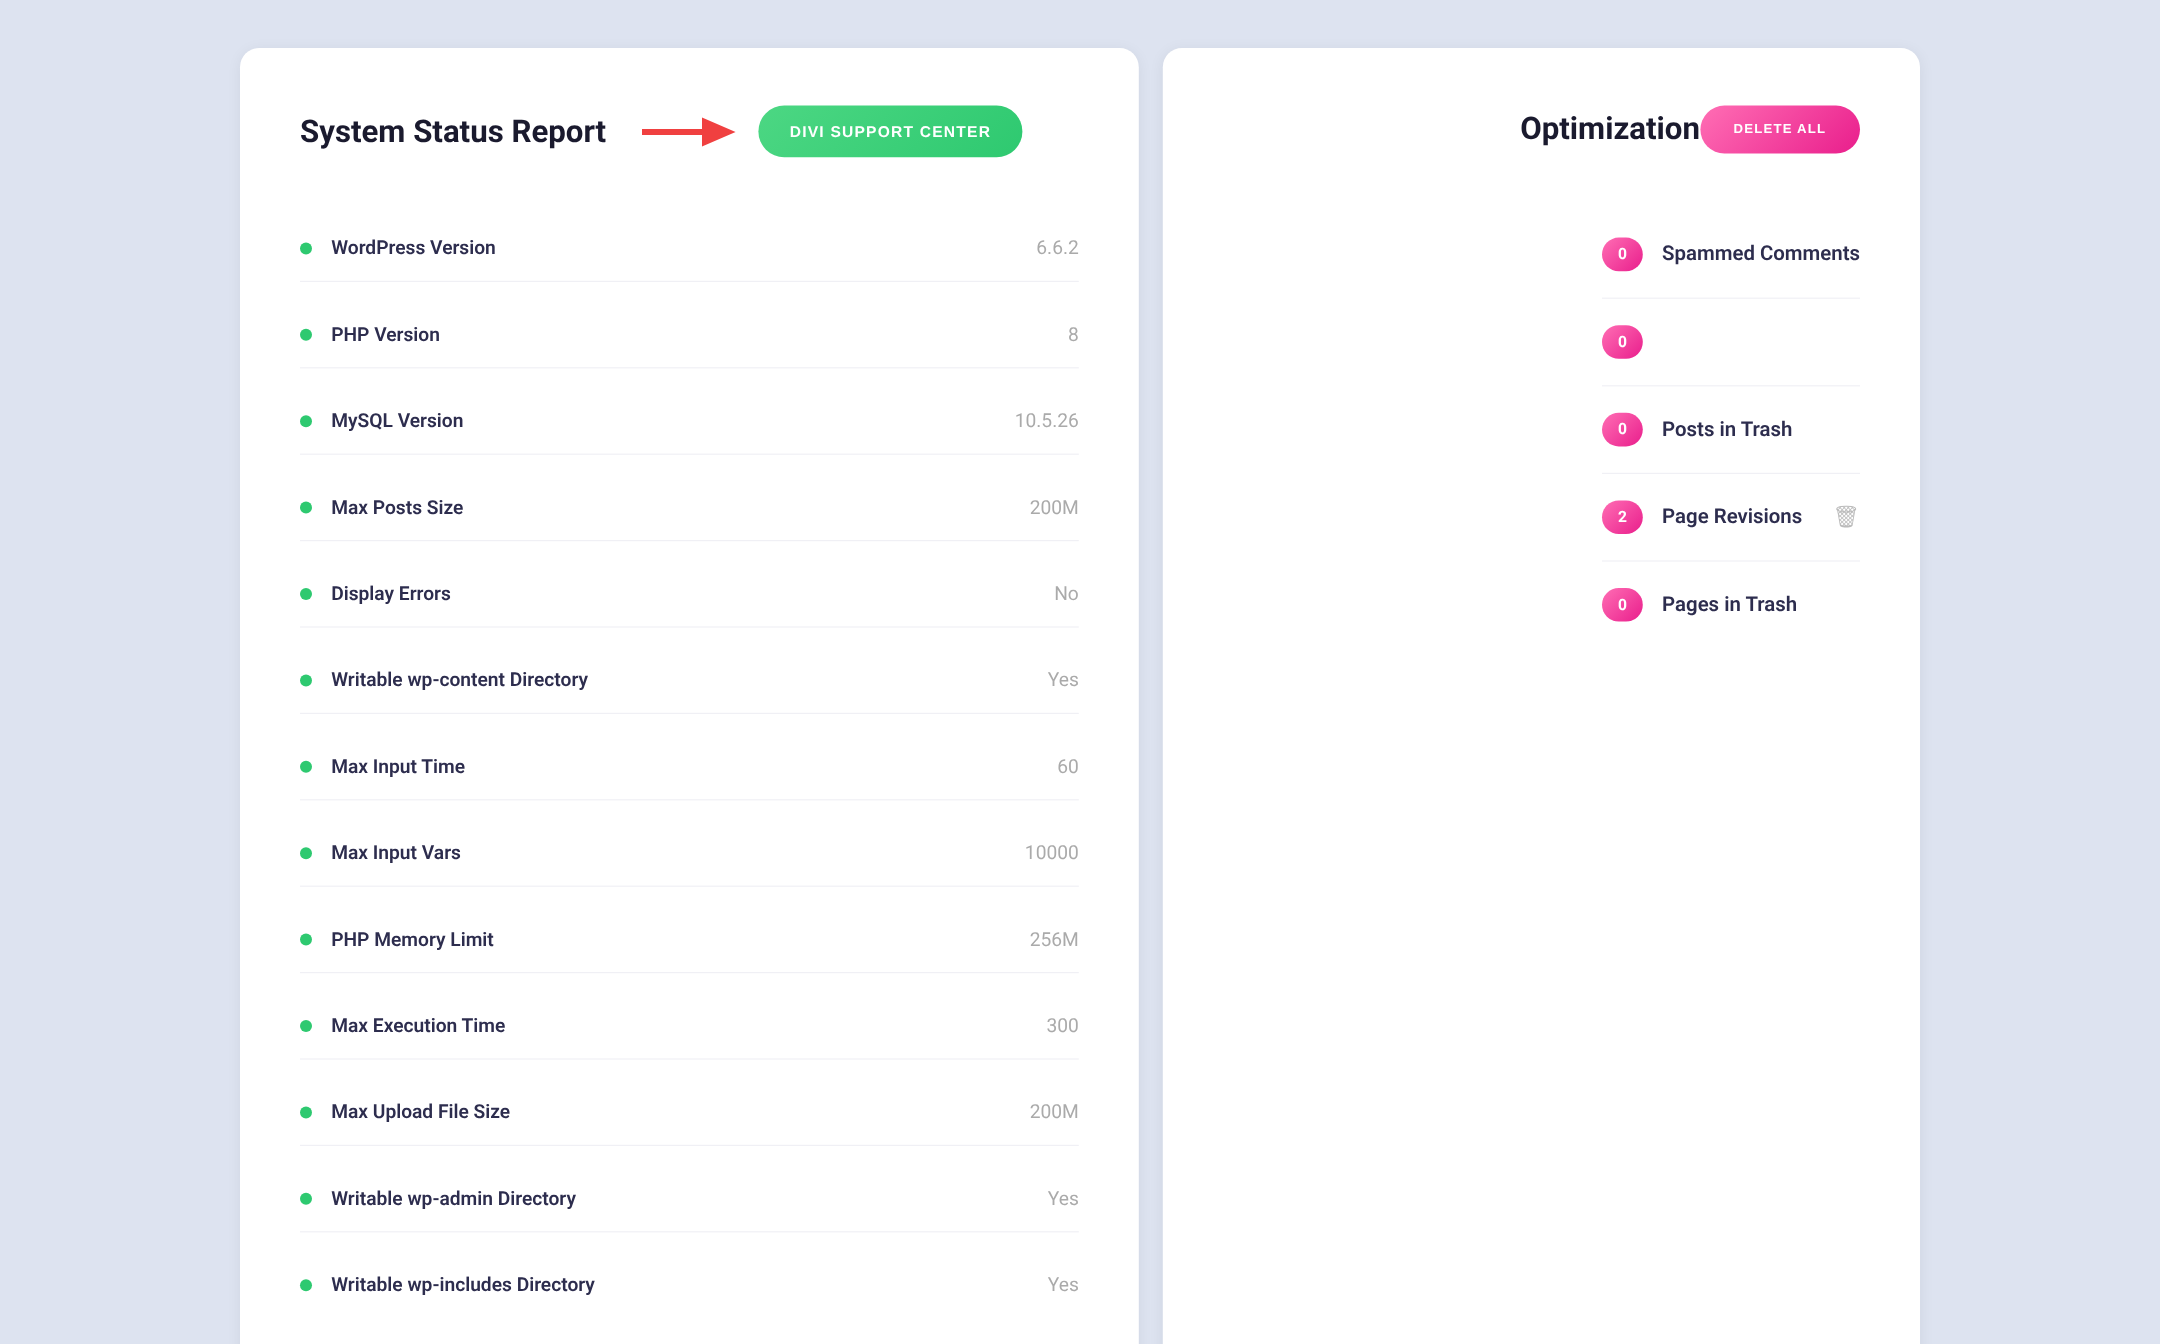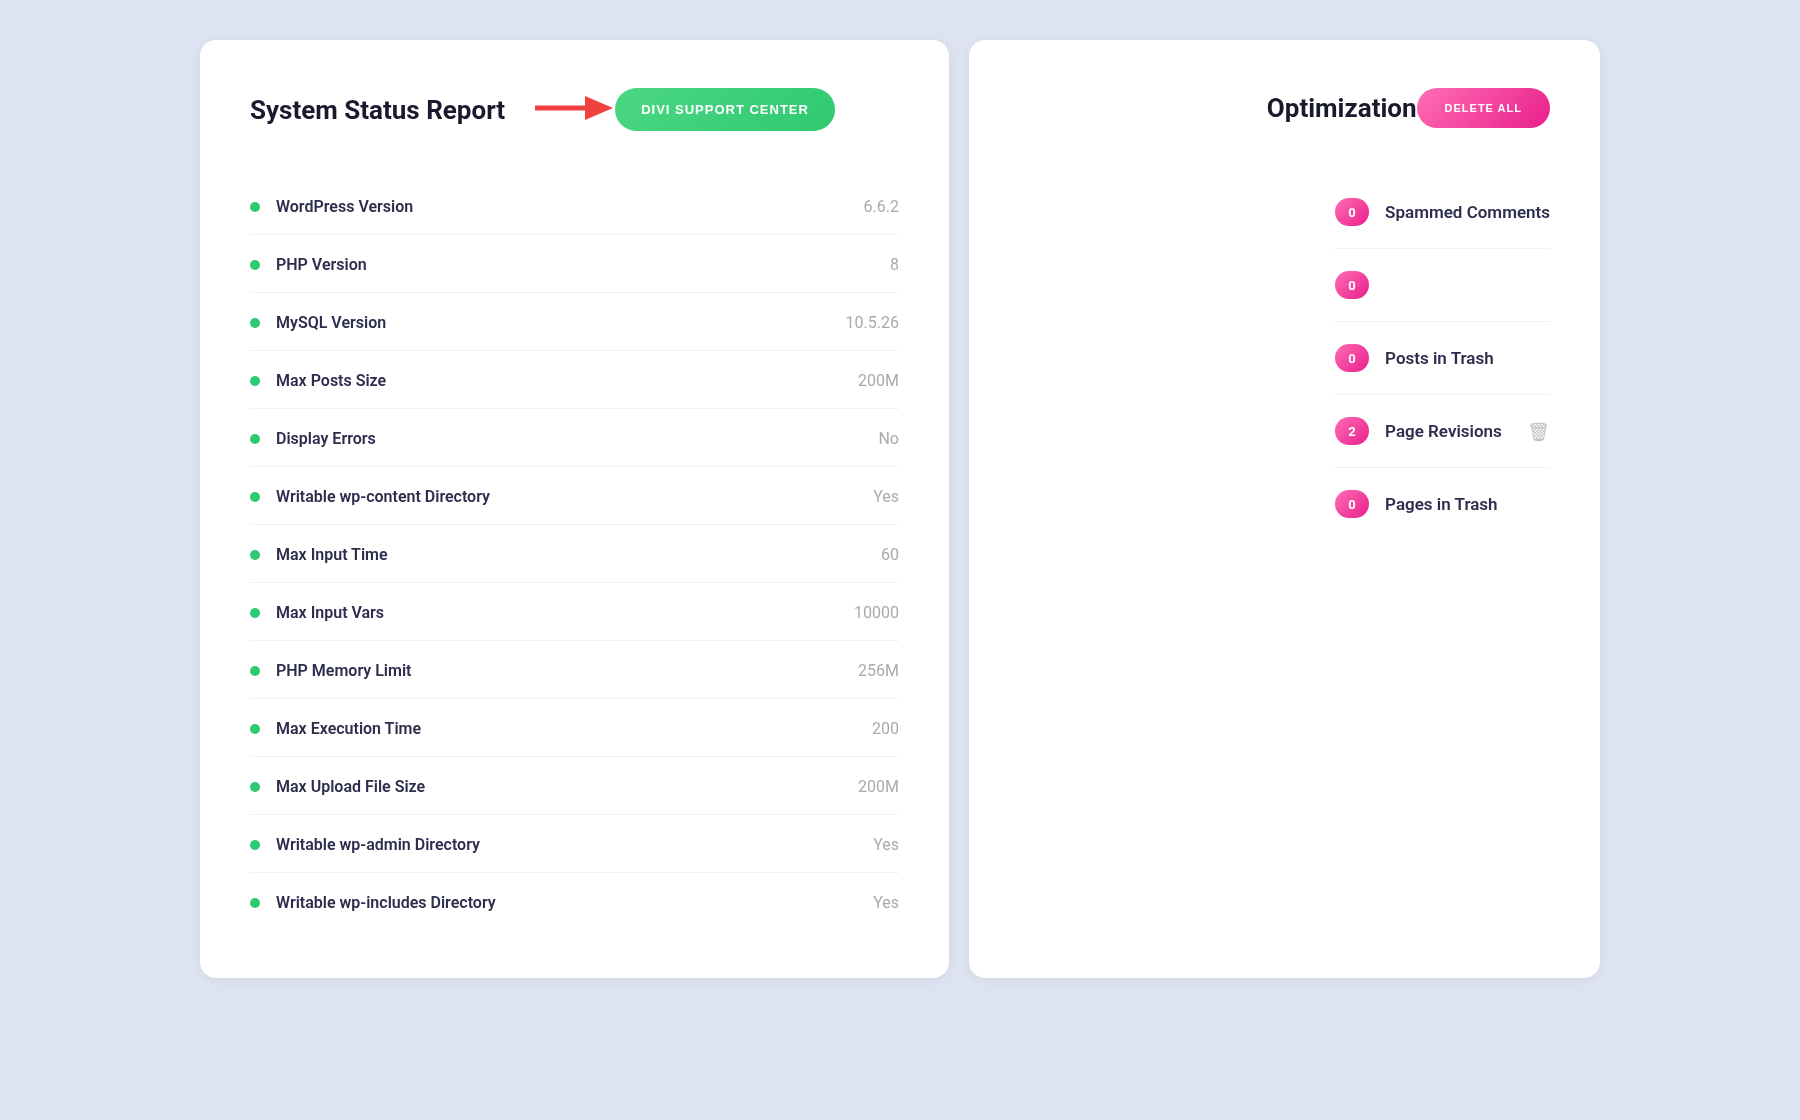--- a/index.html
+++ b/index.html
@@ -43,21 +43,22 @@
     }
     .system-title {
       font-size: 26px;
       font-weight: 700;
       color: #1a1a2e;
       white-space: nowrap;
       text-align: center;
     }
     .arrow-button-group {
       display: flex;
-      gap: 0;
+      align-items: center;
+      gap: 17px;
       position: relative;
     }
     .arrow-svg {
       width: 80px;
       height: 40px;
     }
     .support-btn {
       background: linear-gradient(135deg, #4cd783, #2ec970);
       color: #fff;
       border: none;
@@ -67,21 +68,21 @@
       font-weight: 700;
       letter-spacing: 1px;
       cursor: pointer;
       white-space: nowrap;
       text-transform: uppercase;
     }
     .status-list {
       list-style: none;
       display: flex;
       flex-direction: column;
-      gap: 2px;
+      gap: 16px;
     }
     .status-item {
       display: flex;
       align-items: center;
       justify-content: space-between;
       padding: 18px 0;
       border-bottom: 1px solid #f0f0f5;
     }
     .status-item:last-child {
       border-bottom: none;
@@ -254,21 +255,21 @@
         <span class="dot"></span>
         <span class="status-label">PHP Memory Limit</span>
       </div>
       <span class="status-value">256M</span>
     </li>
         <li class="status-item">
       <div class="status-left">
         <span class="dot"></span>
         <span class="status-label">Max Execution Time</span>
       </div>
-      <span class="status-value">200</span>
+      <span class="status-value">300</span>
     </li>
         <li class="status-item">
       <div class="status-left">
         <span class="dot"></span>
         <span class="status-label">Max Upload File Size</span>
       </div>
       <span class="status-value">200M</span>
     </li>
         <li class="status-item">
       <div class="status-left">

